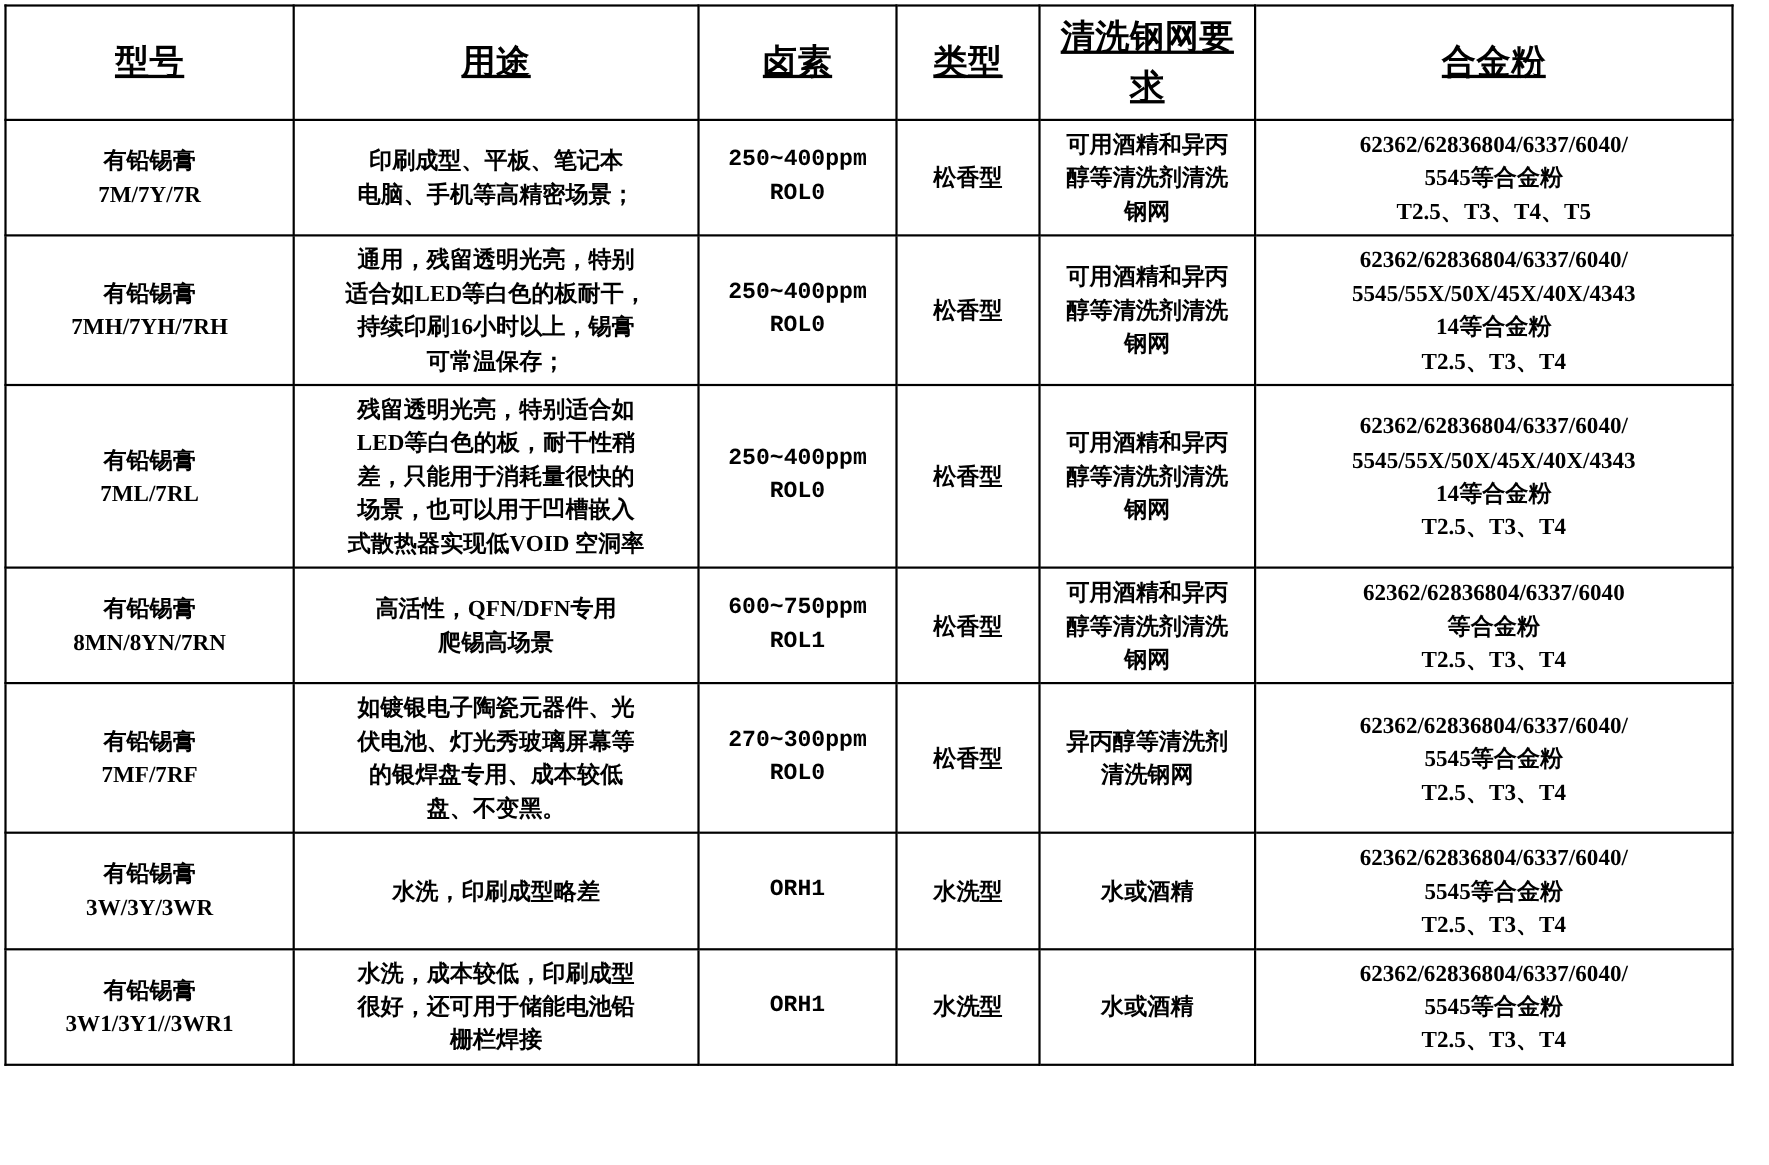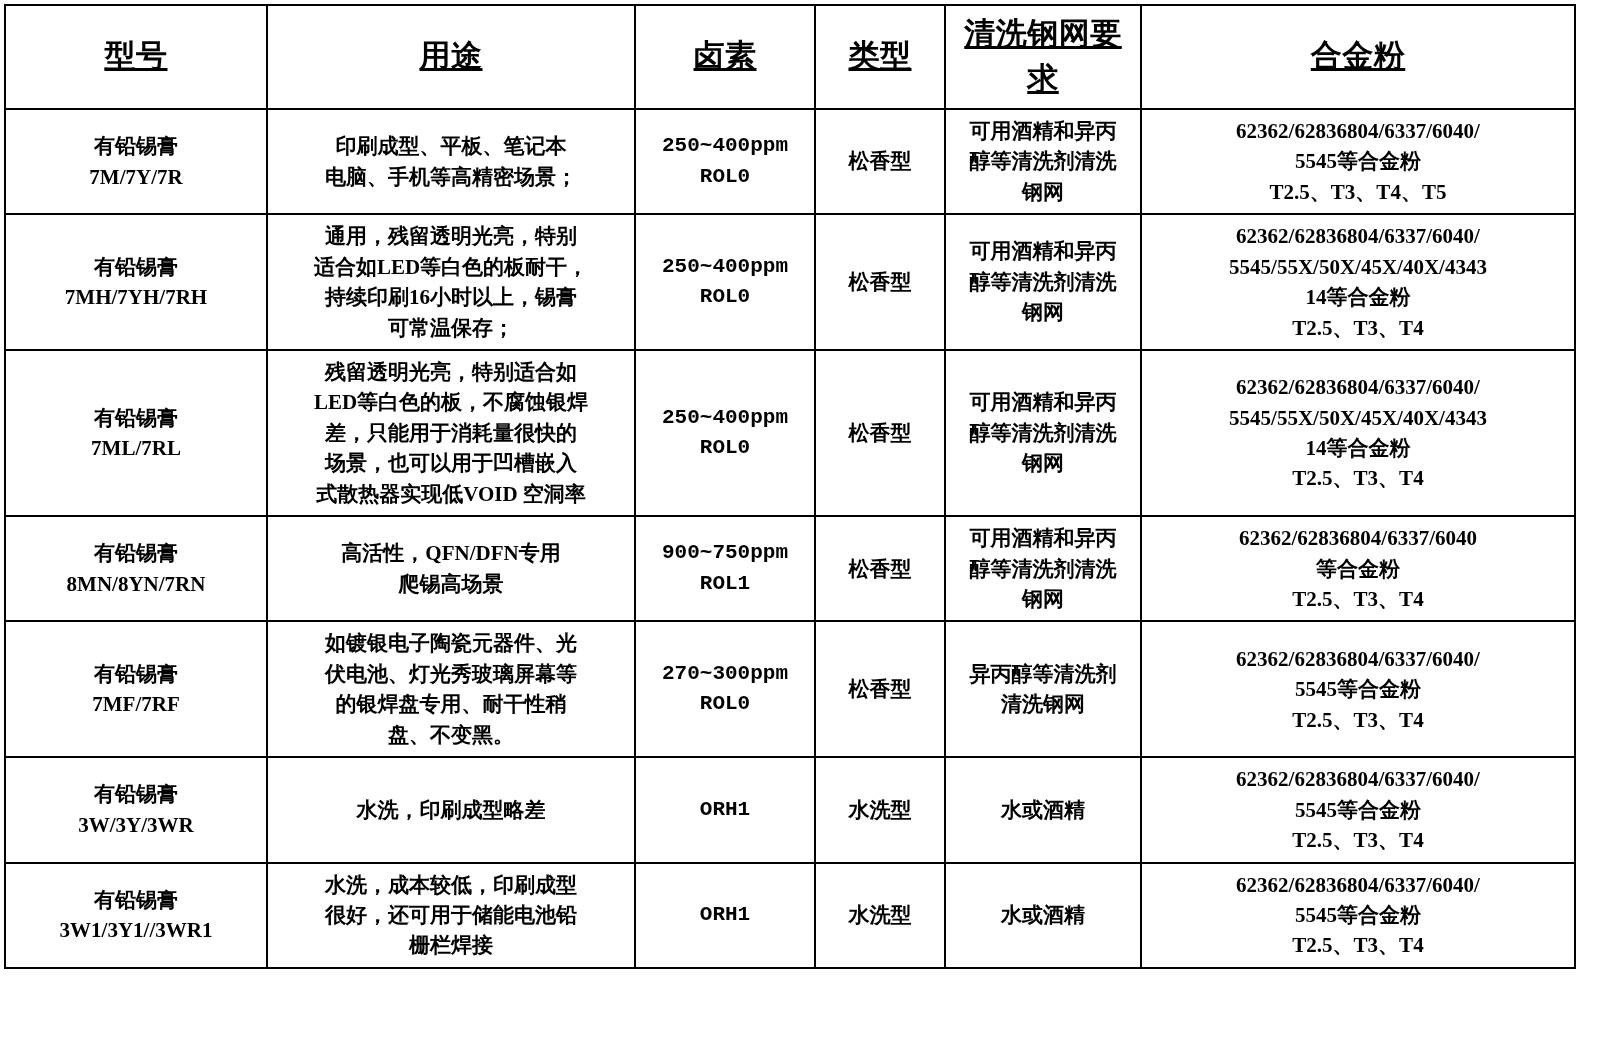--- a/index.html
+++ b/index.html
@@ -144,56 +144,56 @@
 钢网</td>
         <td class="alloy">62362/62836804/6337/6040/
 5545/55X/50X/45X/40X/4343
 14等合金粉
 T2.5、T3、T4</td>
       </tr>
       <tr>
         <td class="model">有铅锡膏
 7ML/7RL</td>
         <td class="usage">残留透明光亮，特别适合如
-LED等白色的板，不腐蚀银焊
+LED等白色的板，耐干性稍
 差，只能用于消耗量很快的
 场景，也可以用于凹槽嵌入
 式散热器实现低VOID 空洞率</td>
         <td class="halogen">250~400ppm
 ROL0</td>
         <td class="type">松香型</td>
         <td class="clean">可用酒精和异丙
 醇等清洗剂清洗
 钢网</td>
         <td class="alloy">62362/62836804/6337/6040/
 5545/55X/50X/45X/40X/4343
 14等合金粉
 T2.5、T3、T4</td>
       </tr>
       <tr>
         <td class="model">有铅锡膏
 8MN/8YN/7RN</td>
         <td class="usage">高活性，QFN/DFN专用
 爬锡高场景</td>
-        <td class="halogen">900~750ppm
+        <td class="halogen">600~750ppm
 ROL1</td>
         <td class="type">松香型</td>
         <td class="clean">可用酒精和异丙
 醇等清洗剂清洗
 钢网</td>
         <td class="alloy">62362/62836804/6337/6040
 等合金粉
 T2.5、T3、T4</td>
       </tr>
       <tr>
         <td class="model">有铅锡膏
 7MF/7RF</td>
         <td class="usage">如镀银电子陶瓷元器件、光
 伏电池、灯光秀玻璃屏幕等
-的银焊盘专用、耐干性稍
+的银焊盘专用、成本较低
 盘、不变黑。</td>
         <td class="halogen">270~300ppm
 ROL0</td>
         <td class="type">松香型</td>
         <td class="clean">异丙醇等清洗剂
 清洗钢网</td>
         <td class="alloy">62362/62836804/6337/6040/
 5545等合金粉
 T2.5、T3、T4</td>
       </tr>

